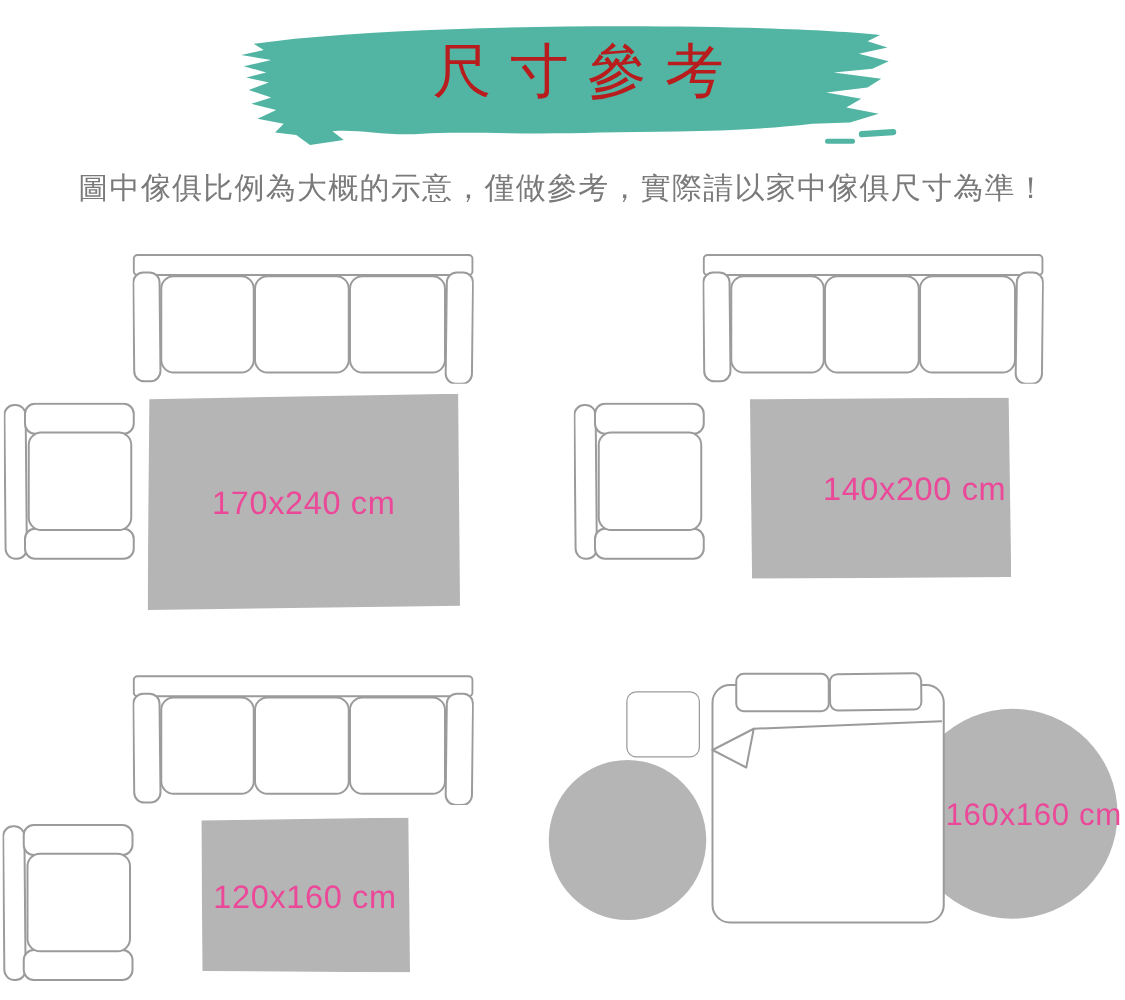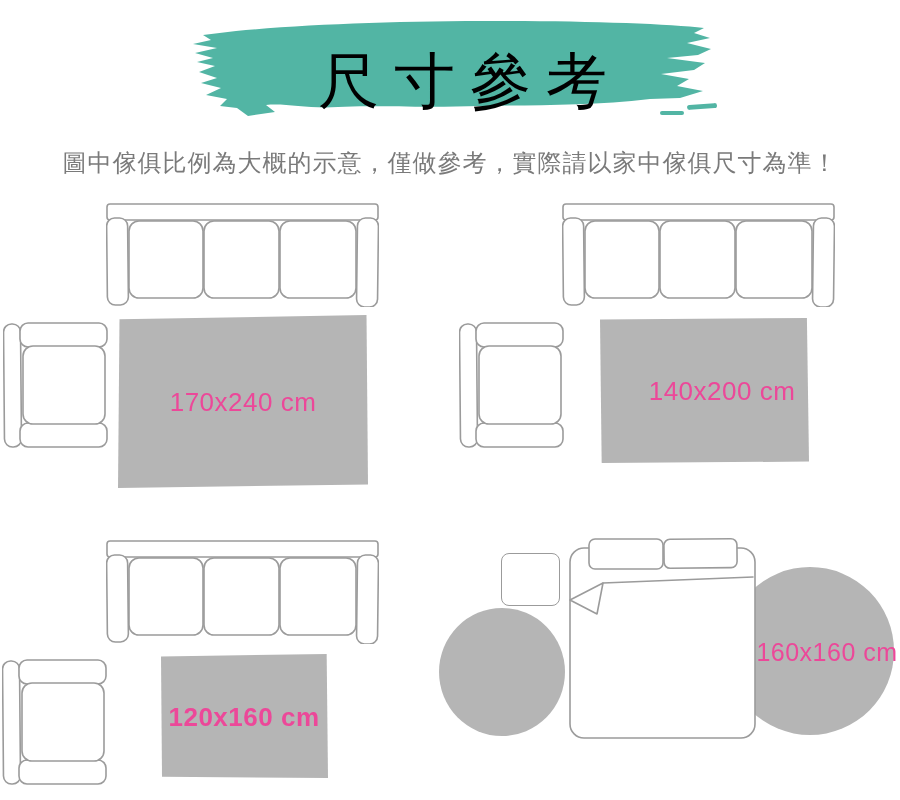--- a/index.html
+++ b/index.html
@@ -4,27 +4,27 @@
 <style>
   html,body{margin:0;padding:0;background:#ffffff;}
   .page{
     position:relative;width:900px;height:800px;background:#ffffff;overflow:hidden;
     font-family:"Liberation Sans","DejaVu Sans",sans-serif;
   }
   .abs{position:absolute;}
   
   .banner-svg{left:190px;top:18px;width:548px;height:100px;z-index:1;}
   .page-title{
-    left:190px;top:54px;width:548px;height:54px;line-height:54px;z-index:2;
-    text-align:center;color:#000000;font-size:61px;font-weight:400;
+    left:190px;top:30px;width:548px;height:54px;line-height:54px;z-index:2;
+    text-align:center;color:#b91c1c;font-size:47px;font-weight:400;
     letter-spacing:15px;text-indent:12px;white-space:nowrap;
   }
   .subtitle{
     left:0;top:134px;width:900px;z-index:2;text-align:center;
-    color:#7a7a7a;font-size:24px;font-weight:400;letter-spacing:1px;white-space:nowrap;margin-top:13px;
+    color:#7a7a7a;font-size:24px;font-weight:400;letter-spacing:1px;white-space:nowrap;
   }
   
   .rug-rect{background:#b5b5b5;z-index:1;}
   .rug-rect.r1{clip-path:polygon(0.6% 2.5%,99.4% 0%,100% 98%,0% 100%);}
   .rug-rect.r2{clip-path:polygon(0% 1%,99% 0%,100% 99%,0.8% 100%);}
   .rug-rect.r3{clip-path:polygon(0% 2%,99.2% 0%,100% 100%,0.6% 99%);}
   .rug-circle{background:#b5b5b5;border-radius:50%;z-index:1;}
   .rug-label{
     z-index:3;text-align:center;color:#ec4899;font-size:26px;font-weight:400;
     letter-spacing:0.5px;white-space:nowrap;
@@ -92,30 +92,30 @@
     </svg>
   <div class="abs rug-label" style="left:143px;top:387px;width:200px;">170x240 cm</div>
 
   <div class="abs rug-rect r2" style="left:600px;top:318px;width:209px;height:145px;"></div>
   <svg class="abs furniture" style="left:562px;top:203px;width:273px;height:104px;" viewBox="0 0 273 104">
       <use href="#sofa-shape"></use>
     </svg>
   <svg class="abs furniture" style="left:459px;top:322px;width:106px;height:127px;" viewBox="0 0 106 127">
       <use href="#armchair-shape"></use>
     </svg>
-  <div class="abs rug-label" style="left:622px;top:376px;width:200px;">140x200 cm</div>
+  <div class="abs rug-label" style="left:605px;top:376px;width:200px;text-align:right;">140x200 cm</div>
 
   <div class="abs rug-rect r3" style="left:161px;top:654px;width:167px;height:124px;"></div>
   <svg class="abs furniture" style="left:106px;top:540px;width:273px;height:104px;" viewBox="0 0 273 104">
       <use href="#sofa-shape"></use>
     </svg>
   <svg class="abs furniture" style="left:2px;top:659px;width:106px;height:127px;" viewBox="0 0 106 127">
       <use href="#armchair-shape"></use>
     </svg>
-  <div class="abs rug-label" style="left:144px;top:702px;width:200px;font-weight:bold;">120x160 cm</div>
+  <div class="abs rug-label" style="left:144px;top:702px;width:200px;">120x160 cm</div>
 
   <div class="abs rug-circle" style="left:726px;top:567px;width:168px;height:168px;"></div>
   <div class="abs rug-circle" style="left:439px;top:608px;width:126px;height:128px;"></div>
   <svg class="abs furniture" style="left:566px;top:536px;width:192px;height:206px;" viewBox="0 0 192 206">
       <use href="#bed-shape"></use>
     </svg>
   <div class="abs nightstand" style="left:501px;top:553px;"></div>
   <div class="abs rug-label small" style="left:747px;top:638px;width:160px;">160x160 cm</div>
 
 </div>

